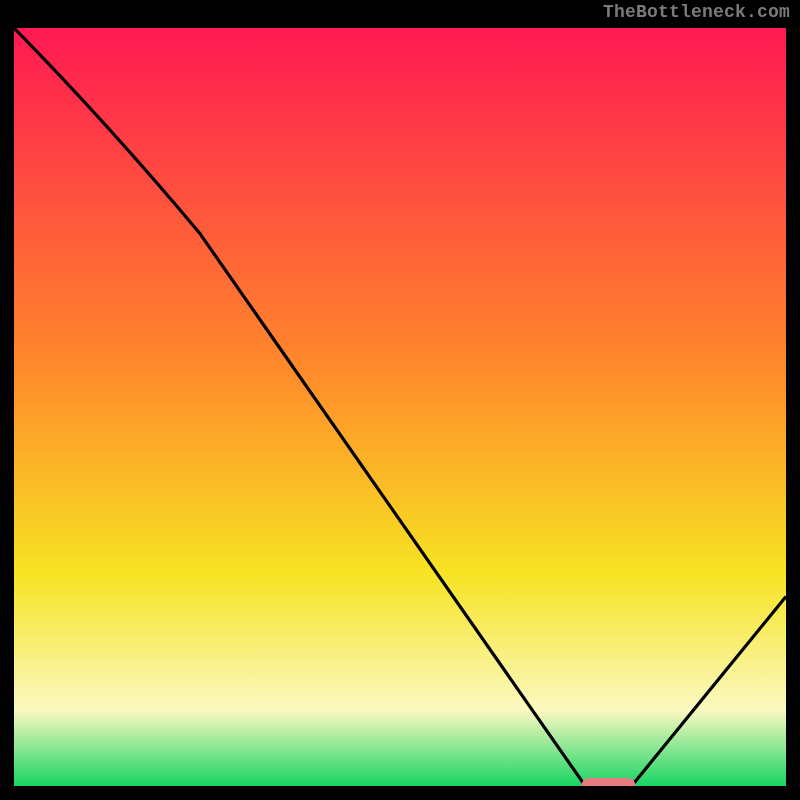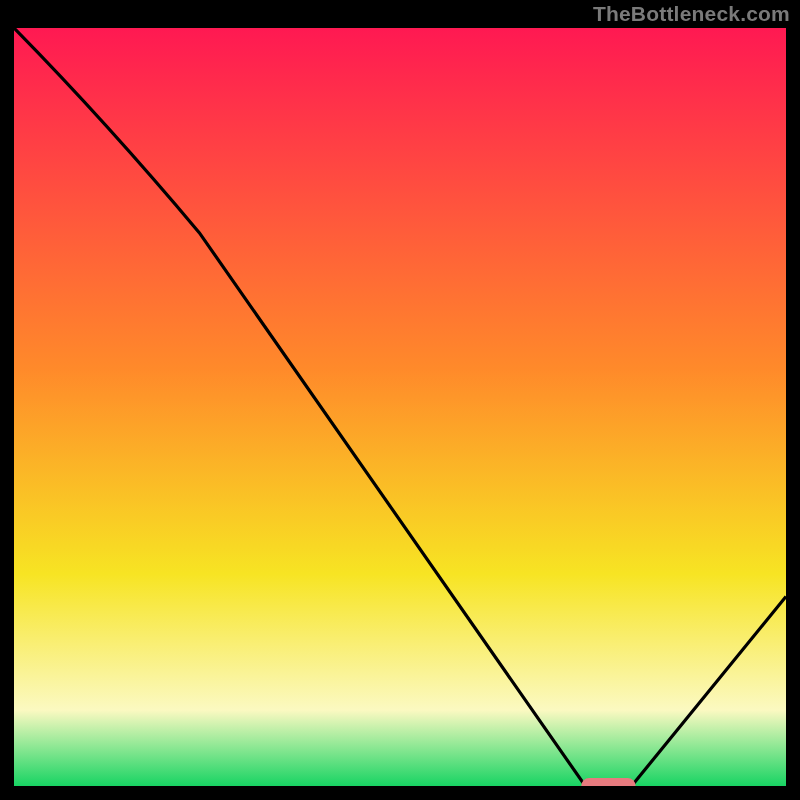--- a/index.html
+++ b/index.html
@@ -13,24 +13,25 @@
   .container {
     position: relative;
     width: 800px;
     height: 800px;
   }
   .watermark {
     position: absolute;
     top: 2px;
     right: 10px;
     color: #7a7a7a;
-    font-size: 21px;
+    font-size: 18px;
     font-weight: 600;
     letter-spacing: 0.2px;
     z-index: 10;
+    font-family: Liberation Mono, monospace;
   }
   .frame {
     position: absolute;
     left: 14px;
     top: 28px;
     width: 772px;
     height: 758px;
     background: #000;
   }
   .gradient {

